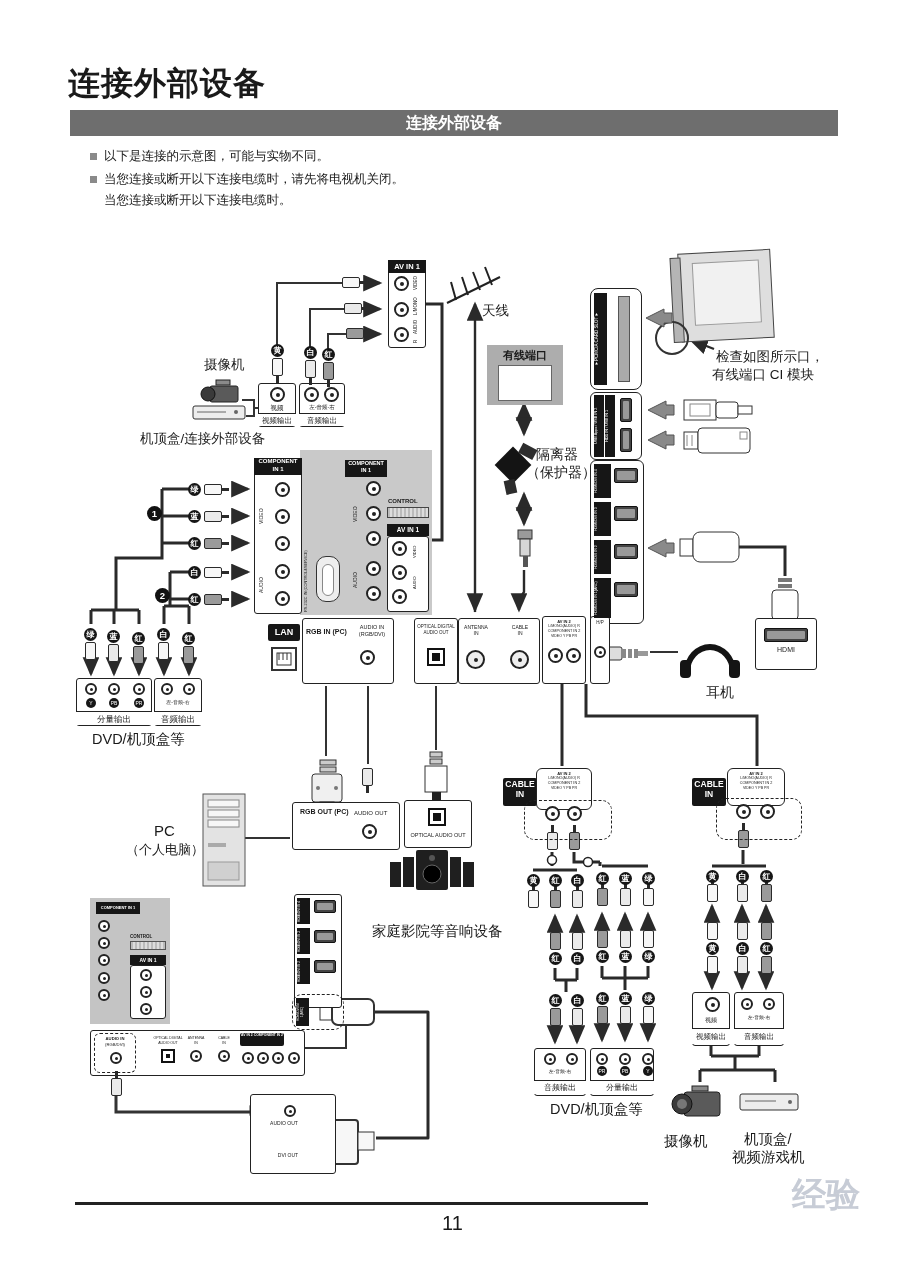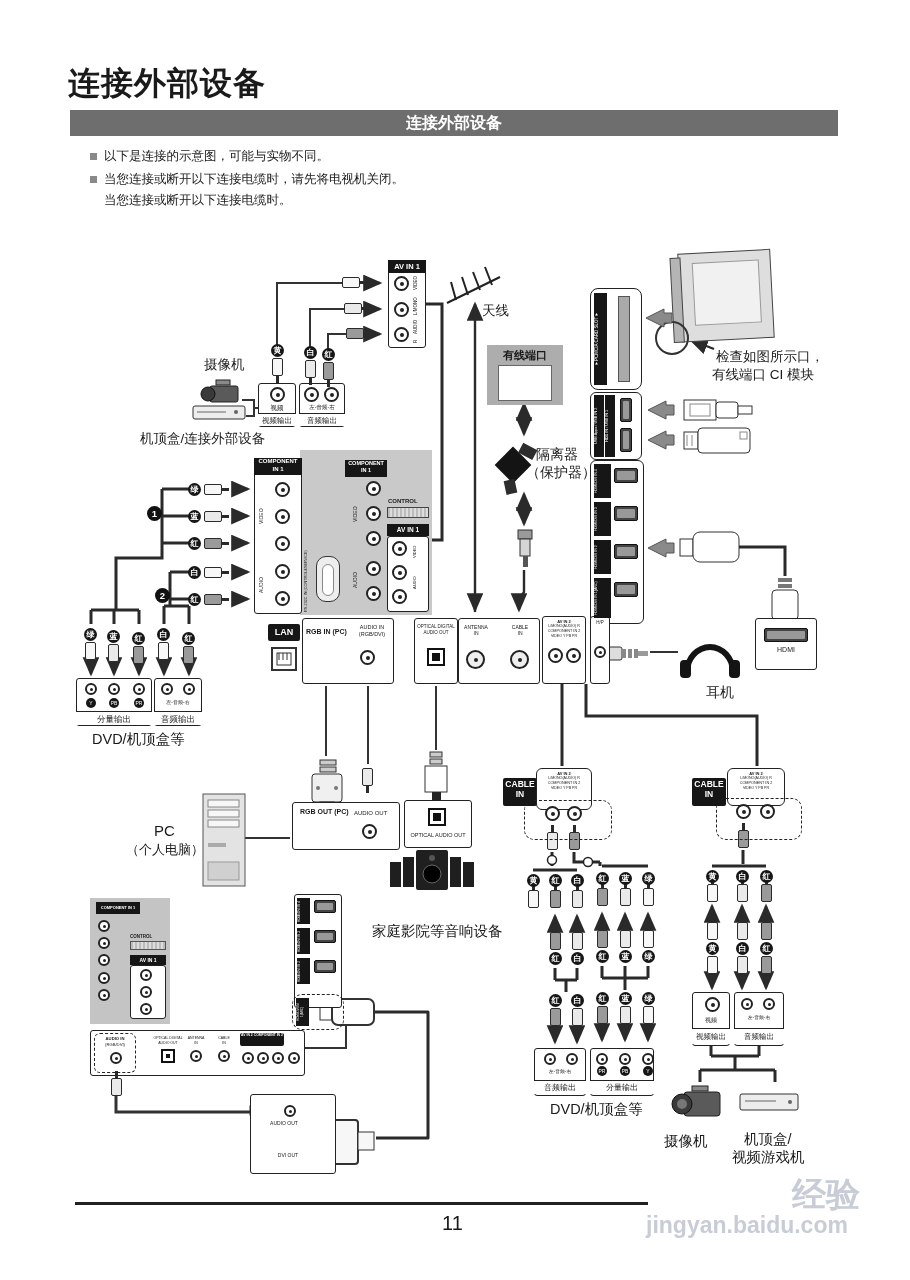--- a/index.html
+++ b/index.html
@@ -669,15 +669,14 @@
 
   <div class="panel" style="left:250px;top:1094px;width:86px;height:80px"></div>
   <div class="jack sm" style="left:284px;top:1105px"></div>
   <div class="txt tc" style="left:254px;top:1120px;width:60px;font-size:5px">AUDIO OUT</div>
   <div class="txt tc" style="left:262px;top:1152px;width:52px;font-size:5px">DVI OUT</div>
 
   <div class="abs" style="left:75px;top:1202px;width:573px;height:2.5px;background:#222;z-index:3"></div>
   <div class="txt" style="left:442px;top:1212px;font-size:20px">11</div>
 
   <div class="wm" style="left:792px;top:1172px;font-size:34px">经验</div>
-  <div class="wm" style="left:646px;top:1212px;font-size:23px">jingyan.baidu.com</div>
 
 </div>
 
 </body></html>

